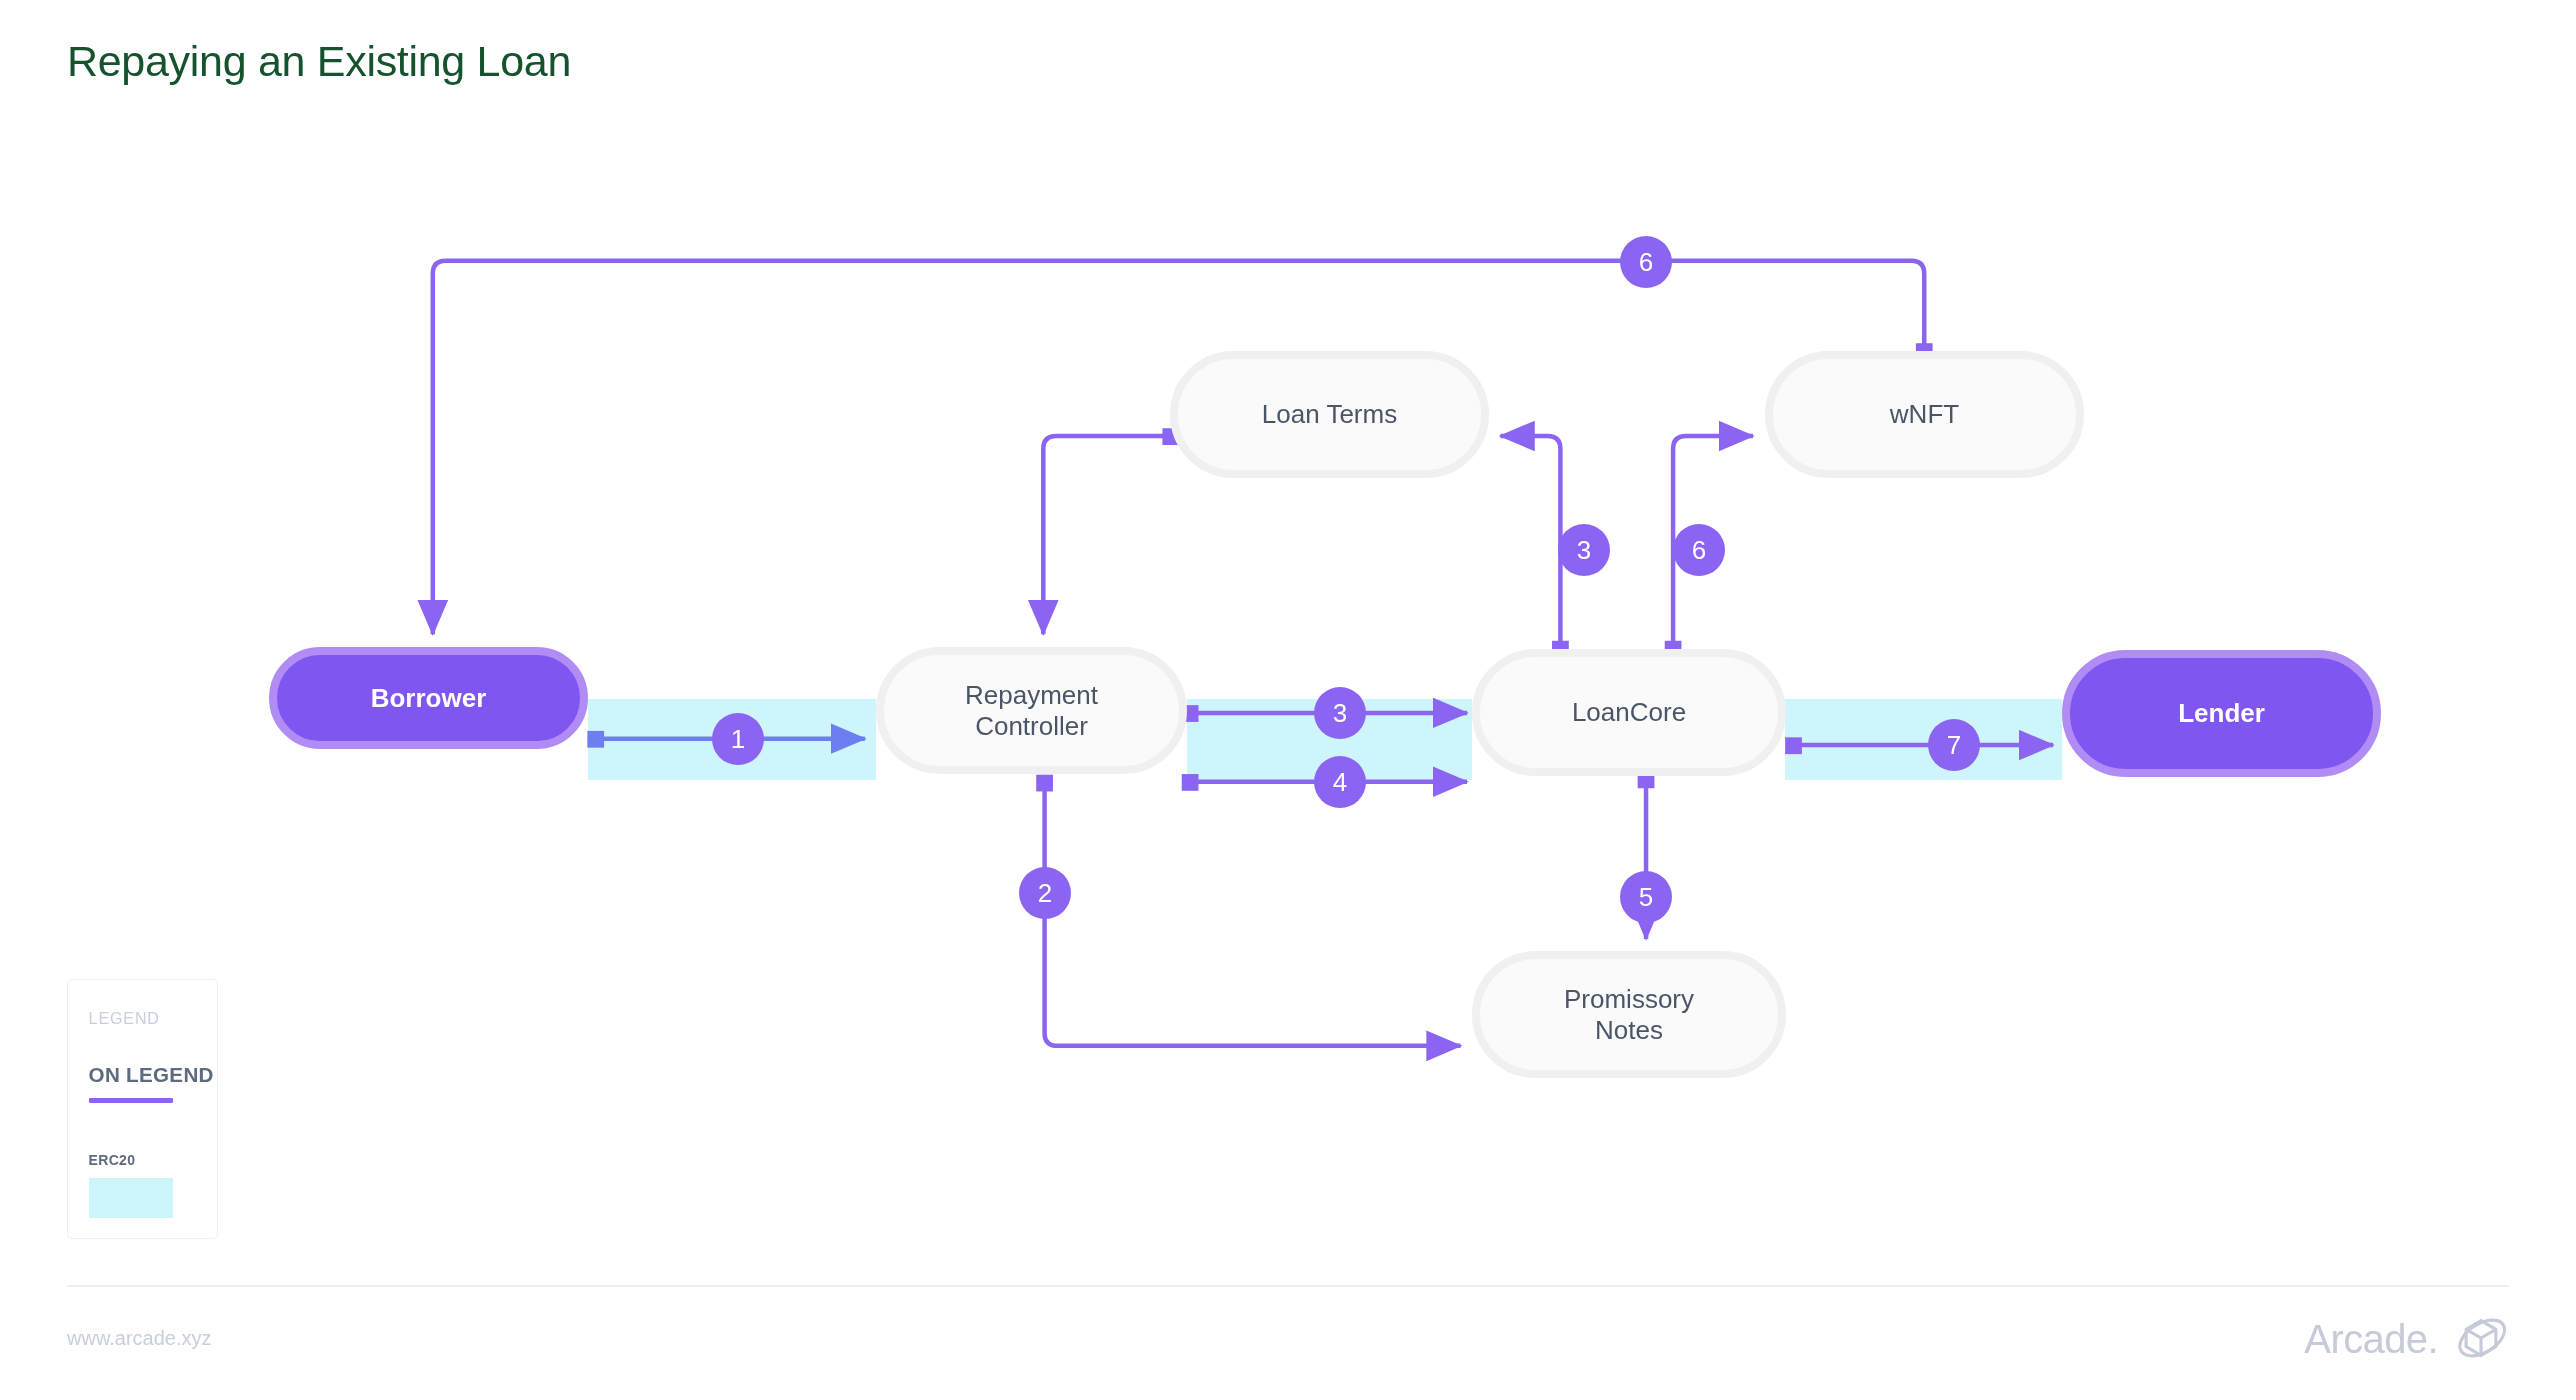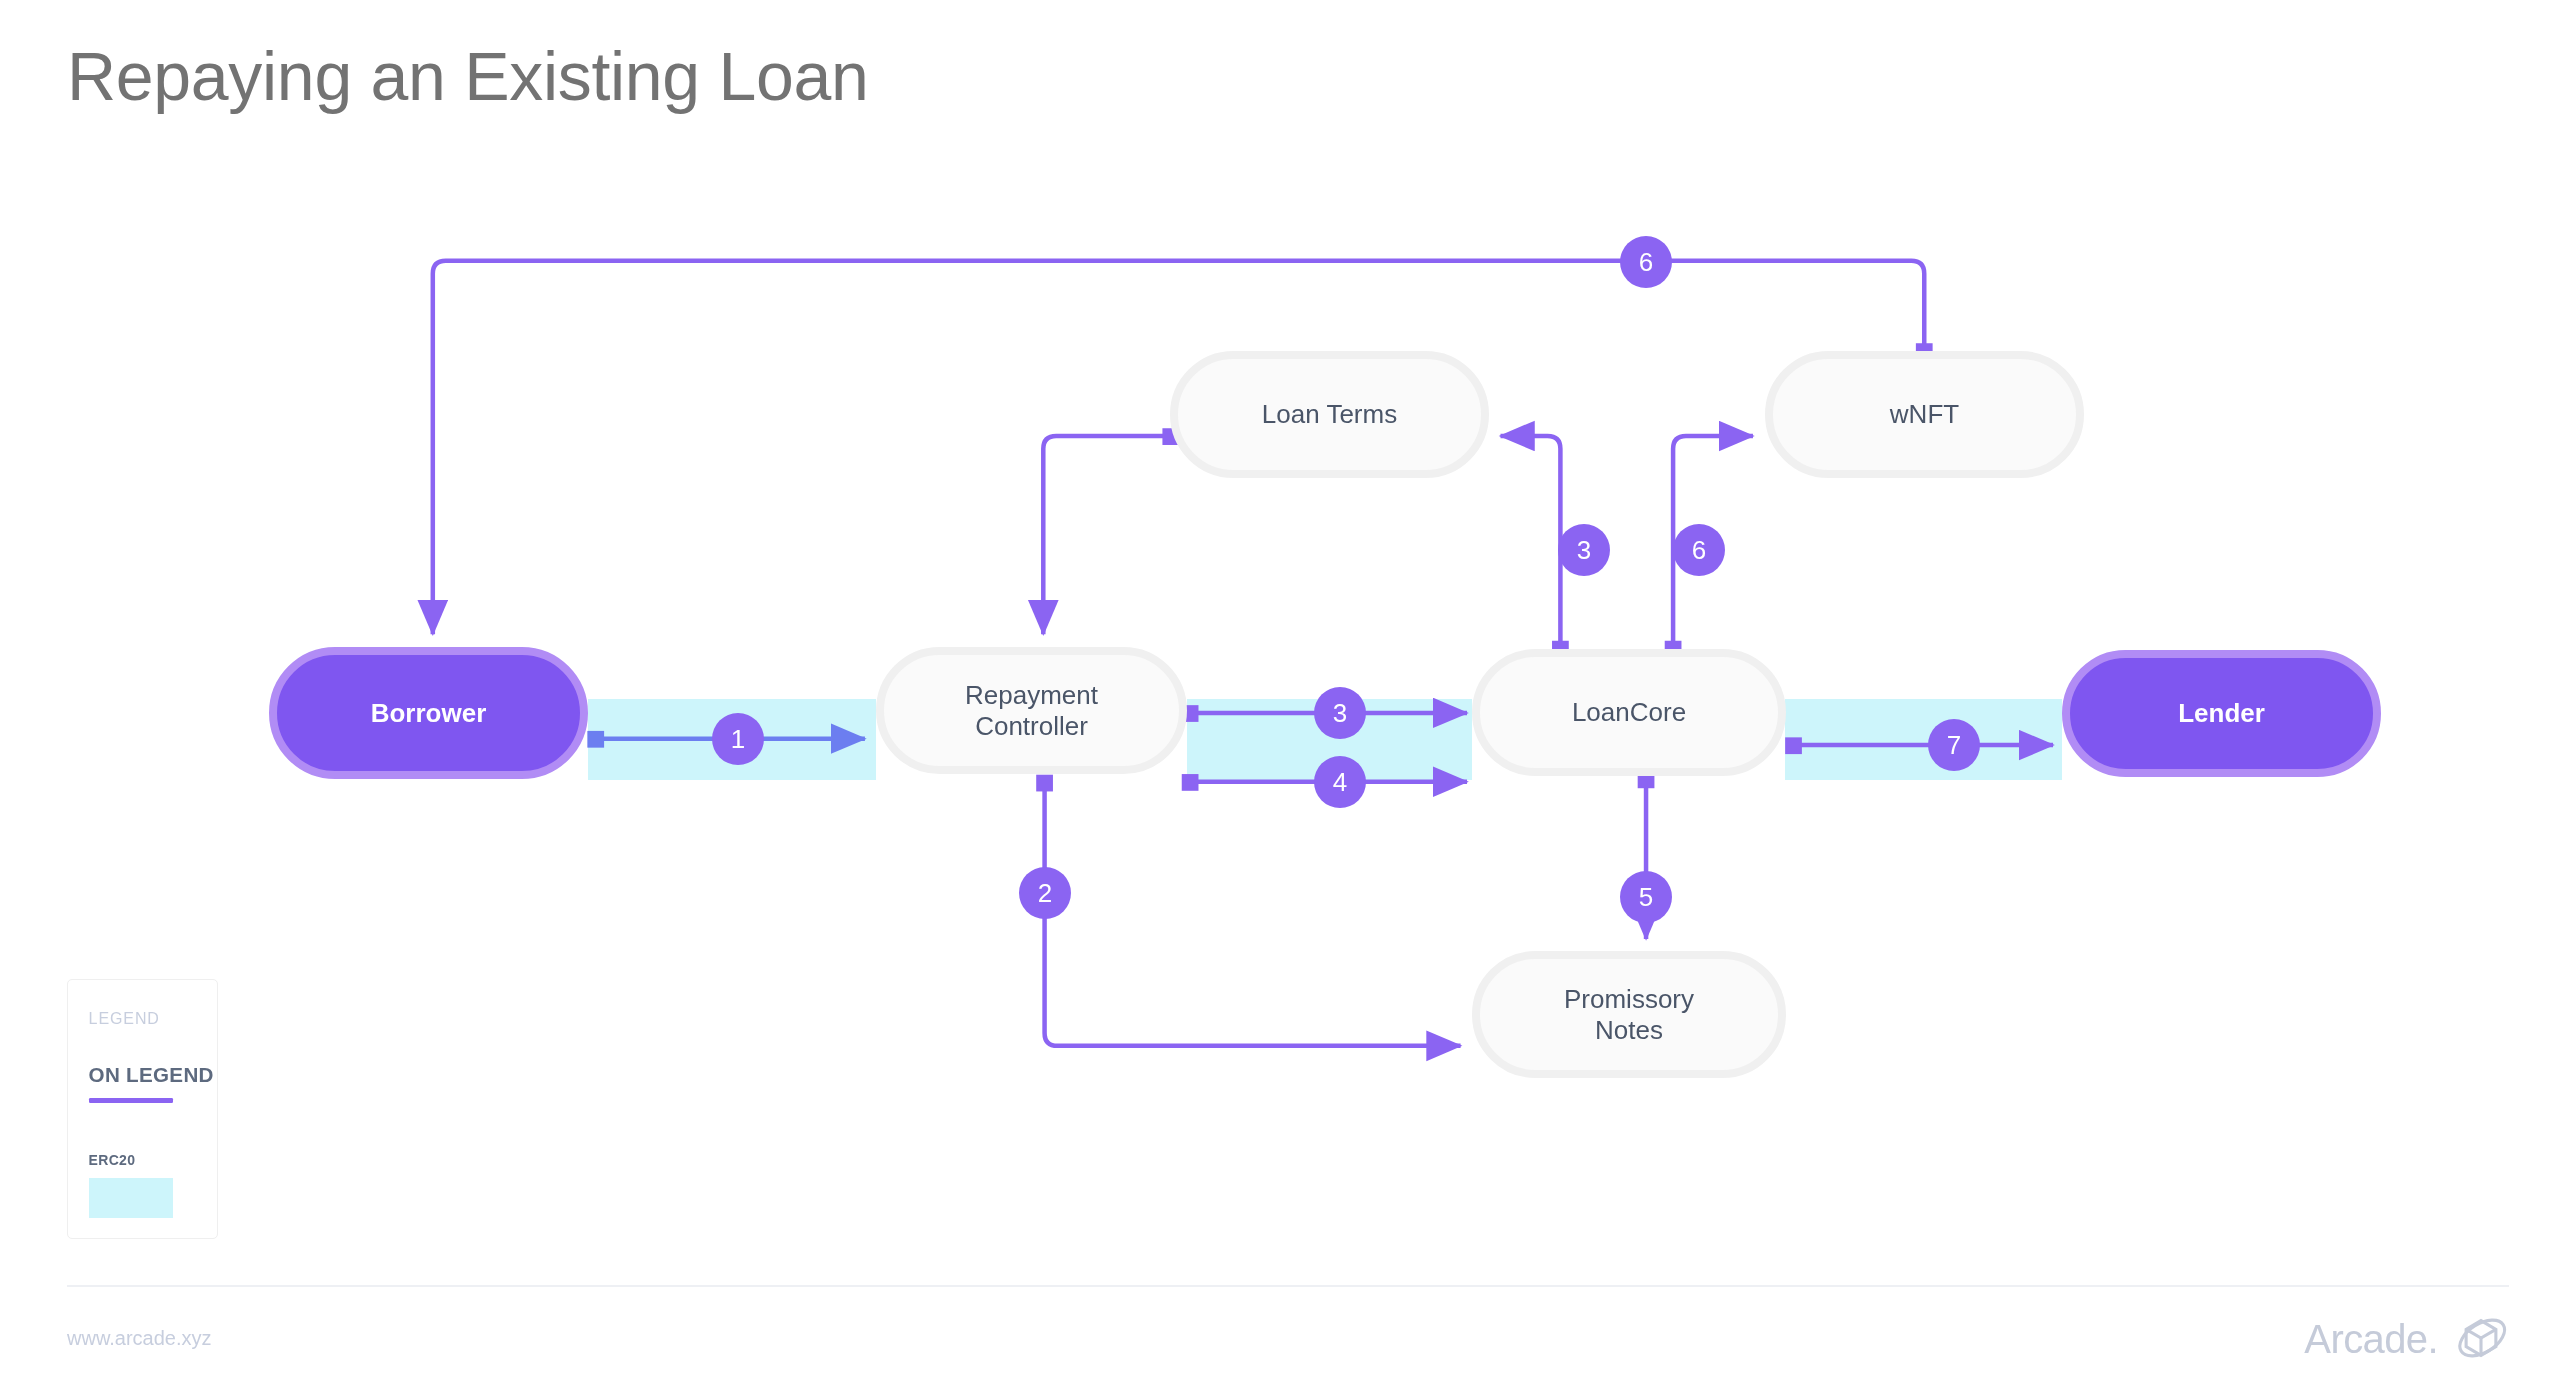--- a/index.html
+++ b/index.html
@@ -5,22 +5,22 @@
   html,body{margin:0;padding:0;background:#ffffff;}
   body{
     width:2576px;height:1400px;position:relative;overflow:hidden;
     font-family:"Liberation Sans","DejaVu Sans",sans-serif;
   }
   #stage{position:absolute;inset:0;width:2576px;height:1400px;}
 
   
   .title{
     position:absolute;left:67px;top:37px;
-    font-size:68px;font-weight:400;letter-spacing:-0.3px;
-    color:#737373;white-space:nowrap;
+    font-size:43px;font-weight:400;letter-spacing:-0.3px;
+    color:#14532d;white-space:nowrap;
   }
 
   
   #wires{position:absolute;left:0;top:0;width:2576px;height:1400px;}
 
   
   .node{position:absolute;display:flex;align-items:center;justify-content:center;
         box-sizing:border-box;text-align:center;line-height:1.18;}
   .node .lbl{display:block;}
 
@@ -116,21 +116,21 @@
 
       <path d="M 2556,1210 L 2556,1458" marker-end="url(#ah)"></path>
       <rect x="2543" y="1198" width="26" height="26" fill="#8b64f2" stroke="none"></rect>
 
       <path d="M 2785,1157 L 3188,1157" marker-end="url(#ah)"></path>
       <rect x="2772" y="1145" width="26" height="26" fill="#8b64f2" stroke="none"></rect>
     </g>
   </svg>
 
   <div id="nodes">
-      <div class="node accent" style="left: 269px; top: 647px; width: 319px; height: 132px;">
+      <div class="node accent" style="left: 269px; top: 647px; width: 319px; height: 102px;">
         <span class="lbl">Borrower</span>
       </div>
       <div class="node plain" style="left: 876px; top: 647px; width: 311px; height: 127px;">
         <span class="lbl">
           <div>Repayment</div>
           <div>Controller</div>
         </span>
       </div>
       <div class="node plain" style="left: 1170px; top: 351px; width: 319px; height: 127px;">
         <span class="lbl">Loan Terms</span>

